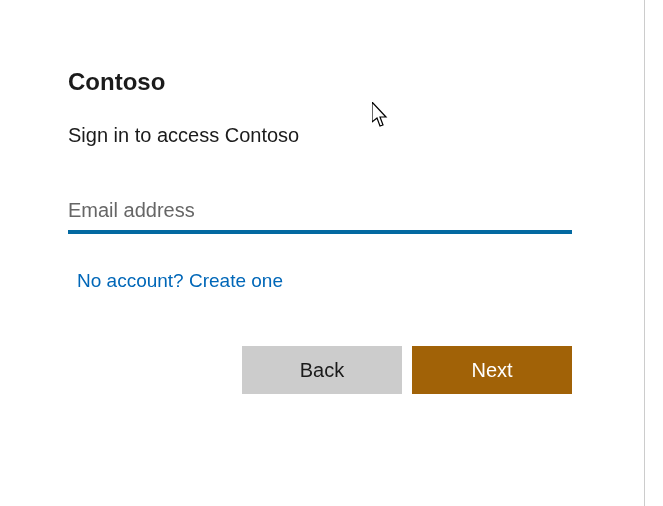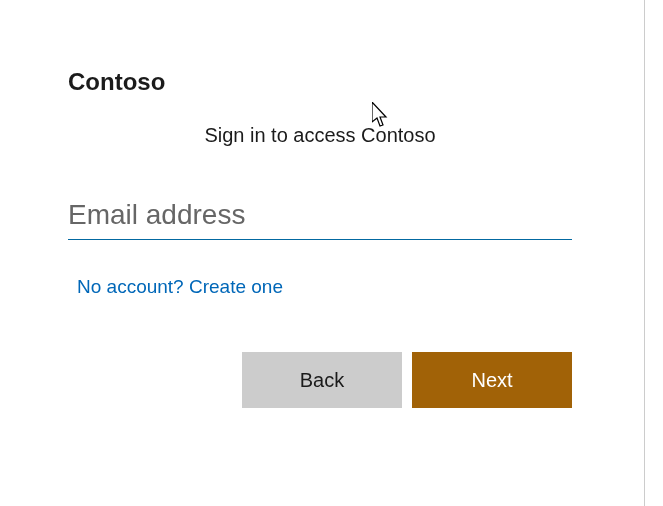--- a/index.html
+++ b/index.html
@@ -38,27 +38,26 @@
       font-weight: 600;
       color: #1b1b1b;
       margin-bottom: 18px;
       letter-spacing: -0.5px;
     }
     .subtitle {
       font-size: 20px;
       font-weight: 400;
       color: #1b1b1b;
       margin-bottom: 48px;
-      text-align: center;
     }
     .email-input {
       width: 100%;
       border: none;
-      border-bottom: 1px solid #0369a1;
-      font-size: 28px;
+      border-bottom: 4px solid #0369a1;
+      font-size: 20px;
       padding: 4px 0 8px 0;
       outline: none;
       background: transparent;
       color: #701a75;
       font-family: inherit;
     }
     .email-input::placeholder {
       color: #666666;
     }
     .create-link {
@@ -71,21 +70,21 @@
       margin-left: 9px;
     }
     .button-row {
       display: flex;
       justify-content: flex-end;
       gap: 10px;
       margin-top: 54px;
     }
     .btn {
       width: 160px;
-      height: 56px;
+      height: 48px;
       border: none;
       font-size: 20px;
       font-family: inherit;
       cursor: pointer;
     }
     .btn-back {
       background: #cccccc;
       color: #1b1b1b;
     }
     .btn-next {

